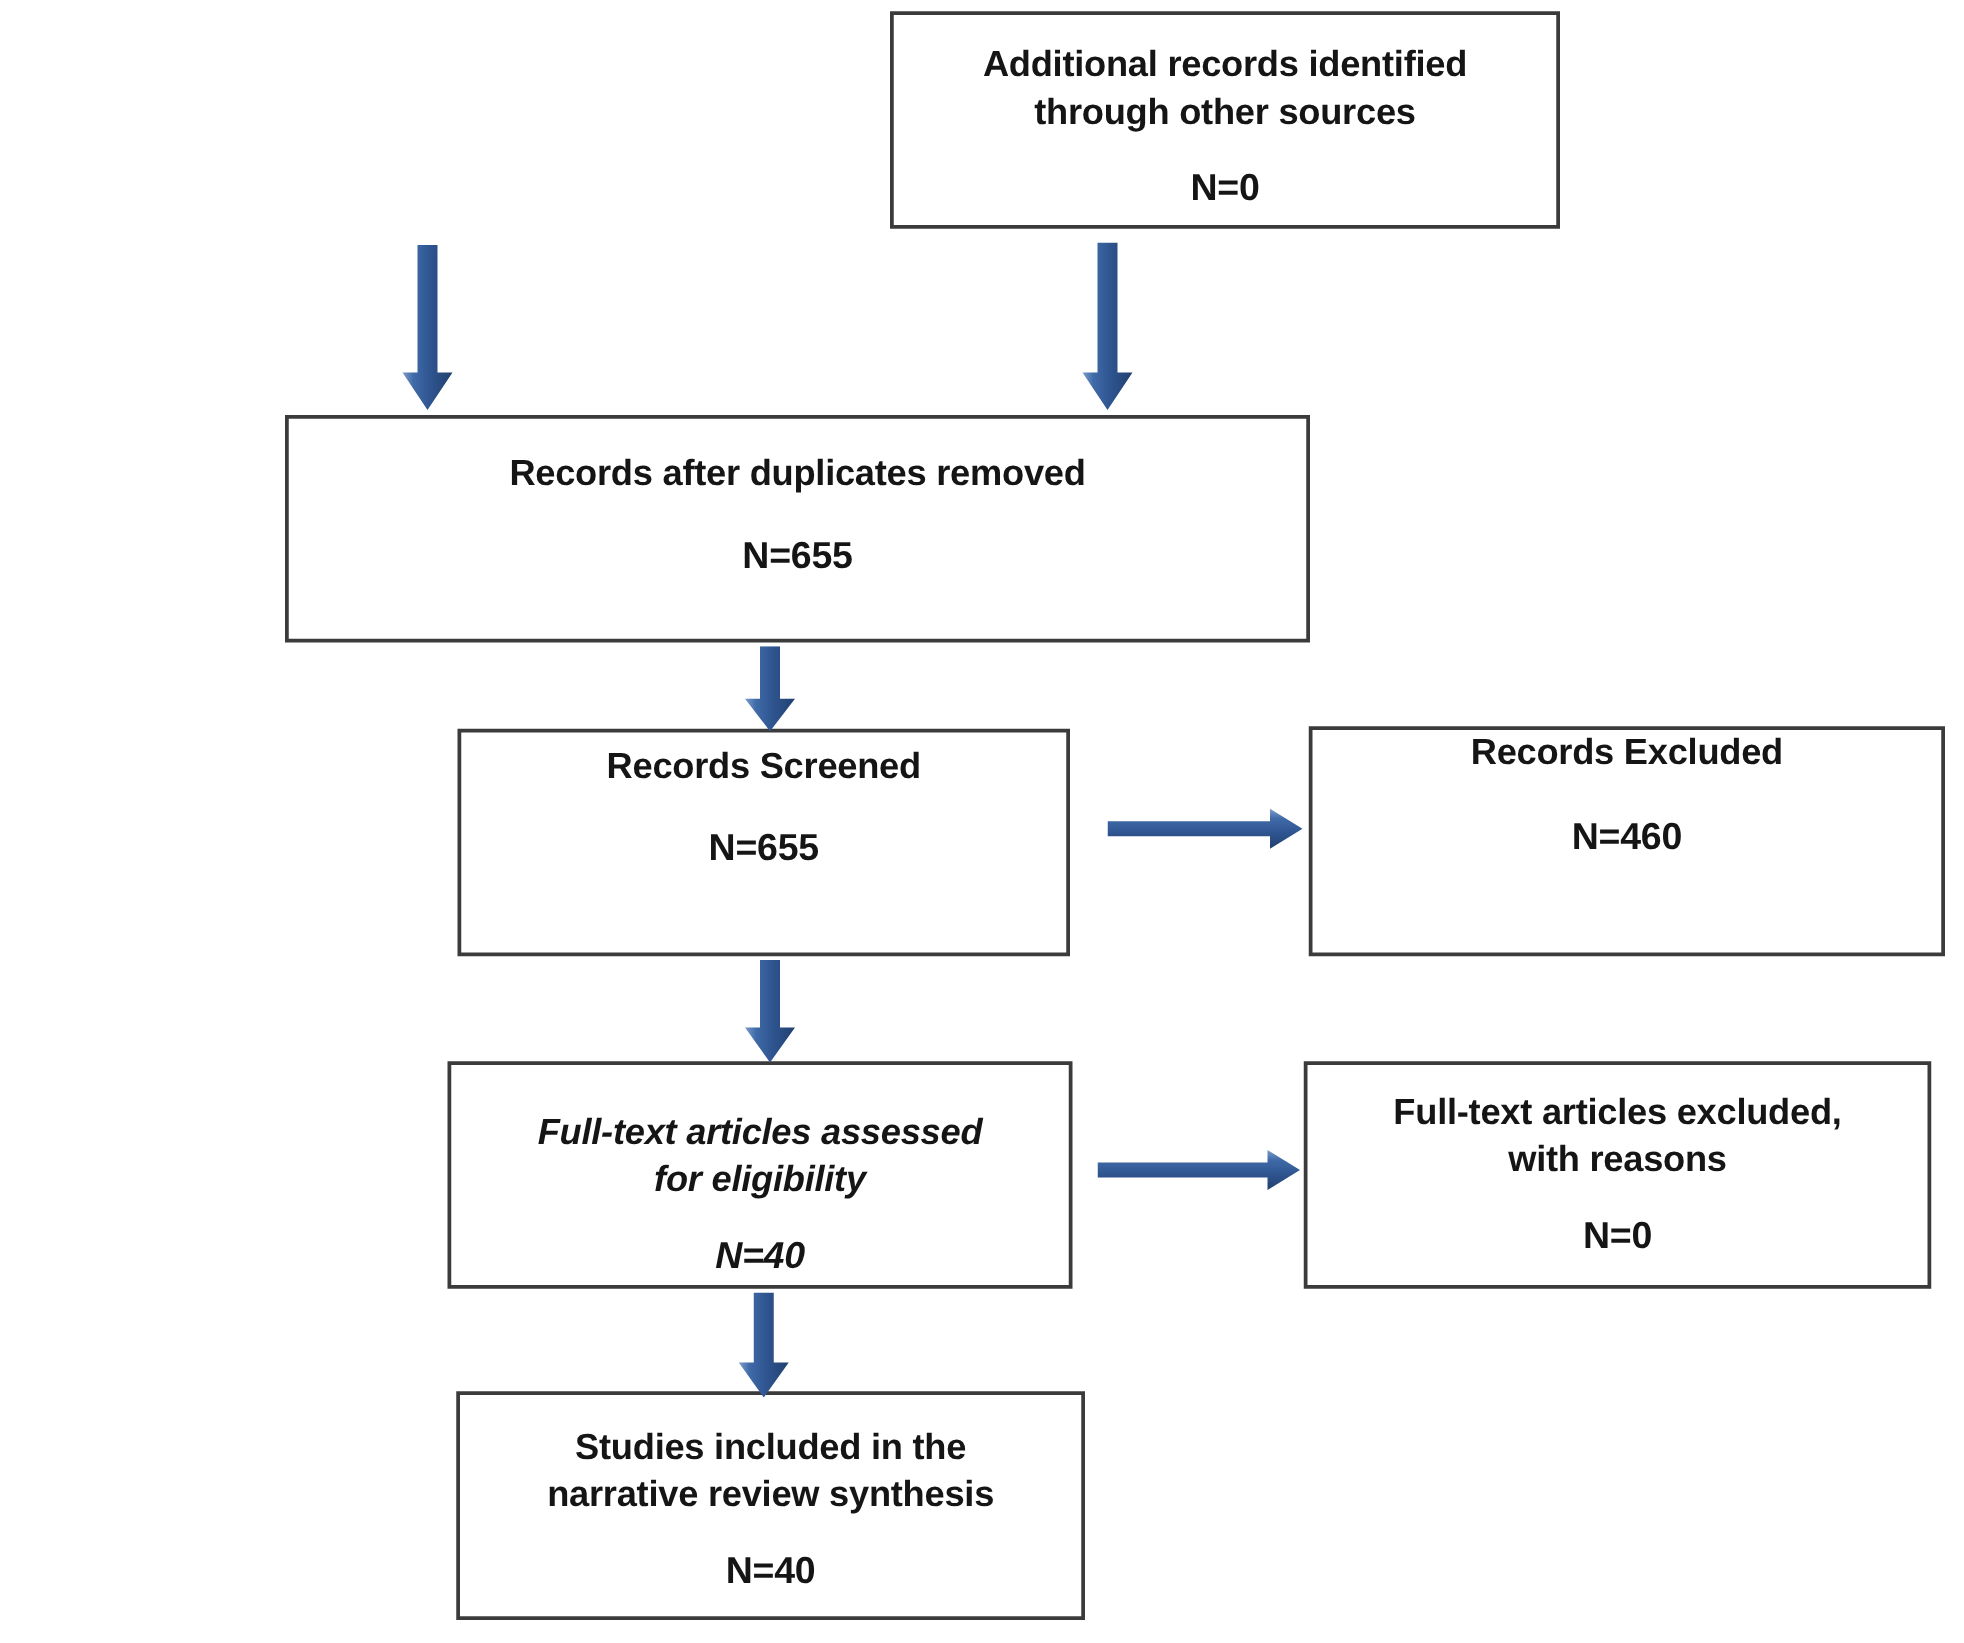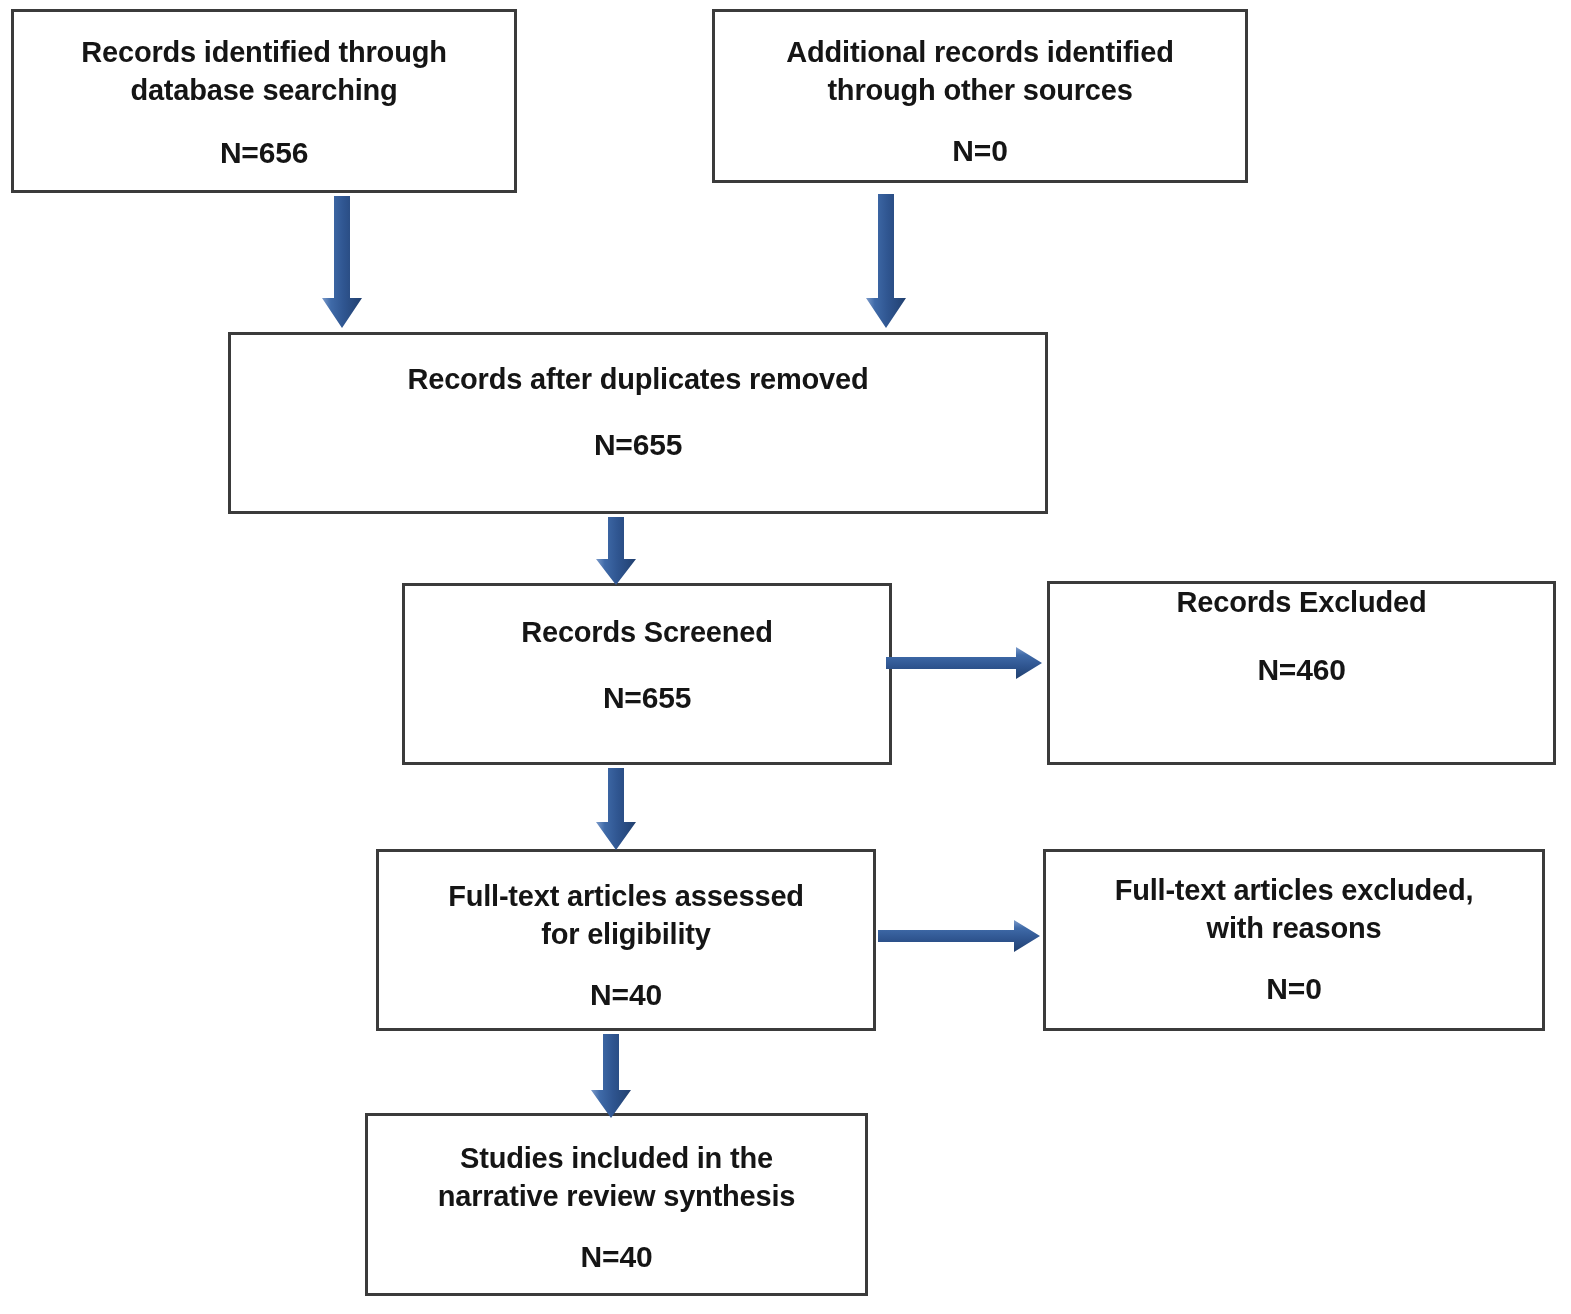--- a/index.html
+++ b/index.html
@@ -48,27 +48,27 @@
   
   #box-db-search      { left: 11px;   top: 9px;     width: 506px; height: 184px;  padding-top: 22px; }
   #box-db-search .node-count { margin-top: 26px; }
 
   #box-other-sources  { left: 712px;  top: 9px;     width: 536px; height: 174px;  padding-top: 22px; }
   #box-other-sources .node-count { margin-top: 24px; }
 
   #box-duplicates     { left: 228px;  top: 332px;   width: 820px; height: 182px;  padding-top: 26px; }
   #box-duplicates .node-count { margin-top: 28px; }
 
-  #box-screened       { left: 366px;  top: 583px;   width: 490px; height: 182px;  padding-top: 28px; margin-left: 36px; }
+  #box-screened       { left: 366px;  top: 583px;   width: 490px; height: 182px;  padding-top: 9px; }
   #box-screened .node-count { margin-top: 28px; }
 
   #box-excluded       { left: 1047px; top: 581px;   width: 509px; height: 184px;  }
   #box-excluded .node-count { margin-top: 30px; }
 
-  #box-fulltext       { left: 376px;  top: 849px;   width: 500px; height: 182px;  padding-top: 26px; }
+  #box-fulltext       { left: 358px;  top: 849px;   width: 500px; height: 182px;  padding-top: 36px; font-style: italic; }
   #box-fulltext .node-count { margin-top: 24px; }
 
   #box-fulltext-excl  { left: 1043px; top: 849px;   width: 502px; height: 182px;  padding-top: 20px; }
   #box-fulltext-excl .node-count { margin-top: 24px; }
 
   #box-included       { left: 365px;  top: 1113px;  width: 503px; height: 183px;  padding-top: 24px; }
   #box-included .node-count { margin-top: 24px; }
 
   
   .arrow {
@@ -92,25 +92,20 @@
       </linearGradient>
       <linearGradient id="arrowGradH" x1="0" y1="0" x2="0" y2="1">
         <stop offset="0%" stop-color="#7d9ccb"></stop>
         <stop offset="25%" stop-color="#3f6aa8"></stop>
         <stop offset="60%" stop-color="#2f5590"></stop>
         <stop offset="100%" stop-color="#21406f"></stop>
       </linearGradient>
     </defs>
   </svg>
 
-  <div class="node-box" id="box-db-search">
-    <div class="node-title">Records identified through
-database searching</div>
-    <div class="node-count">N=656</div>
-  </div>
 
   <div class="node-box" id="box-other-sources">
     <div class="node-title">Additional records identified
 through other sources</div>
     <div class="node-count">N=0</div>
   </div>
 
   <div class="node-box" id="box-duplicates">
     <div class="node-title">Records after duplicates removed</div>
     <div class="node-count">N=655</div>

